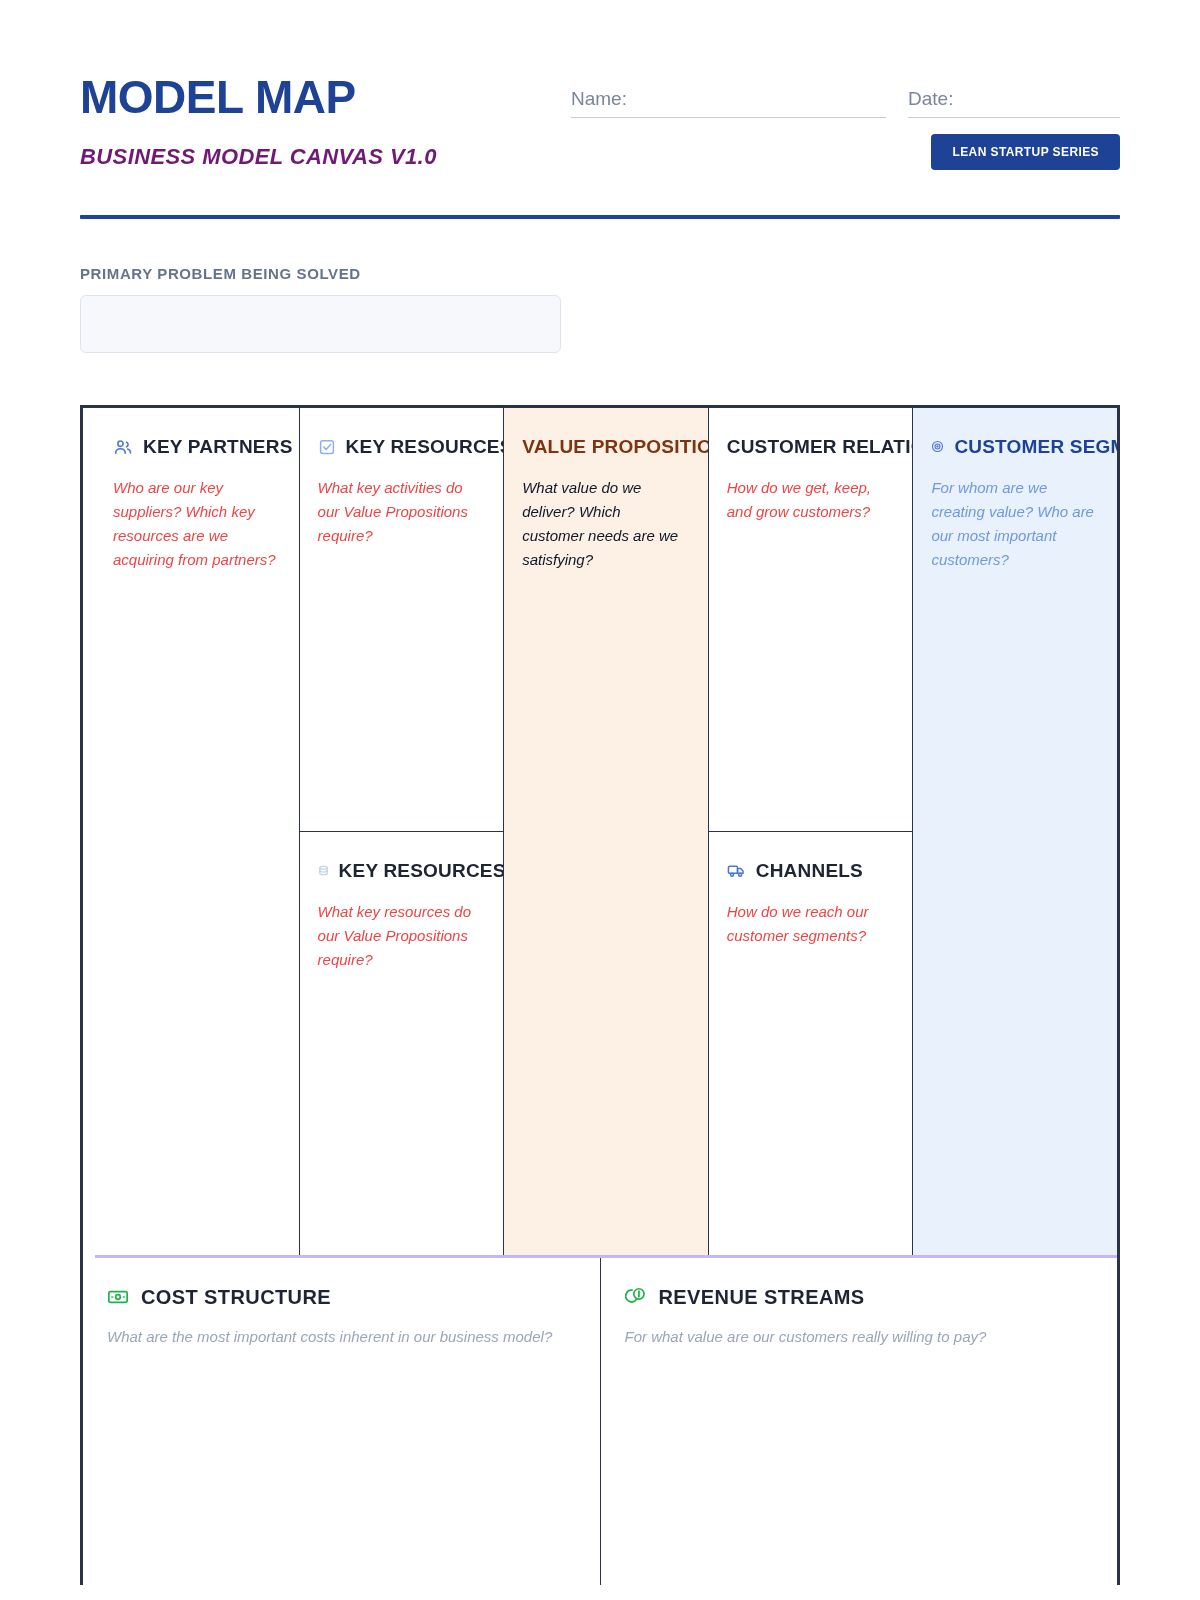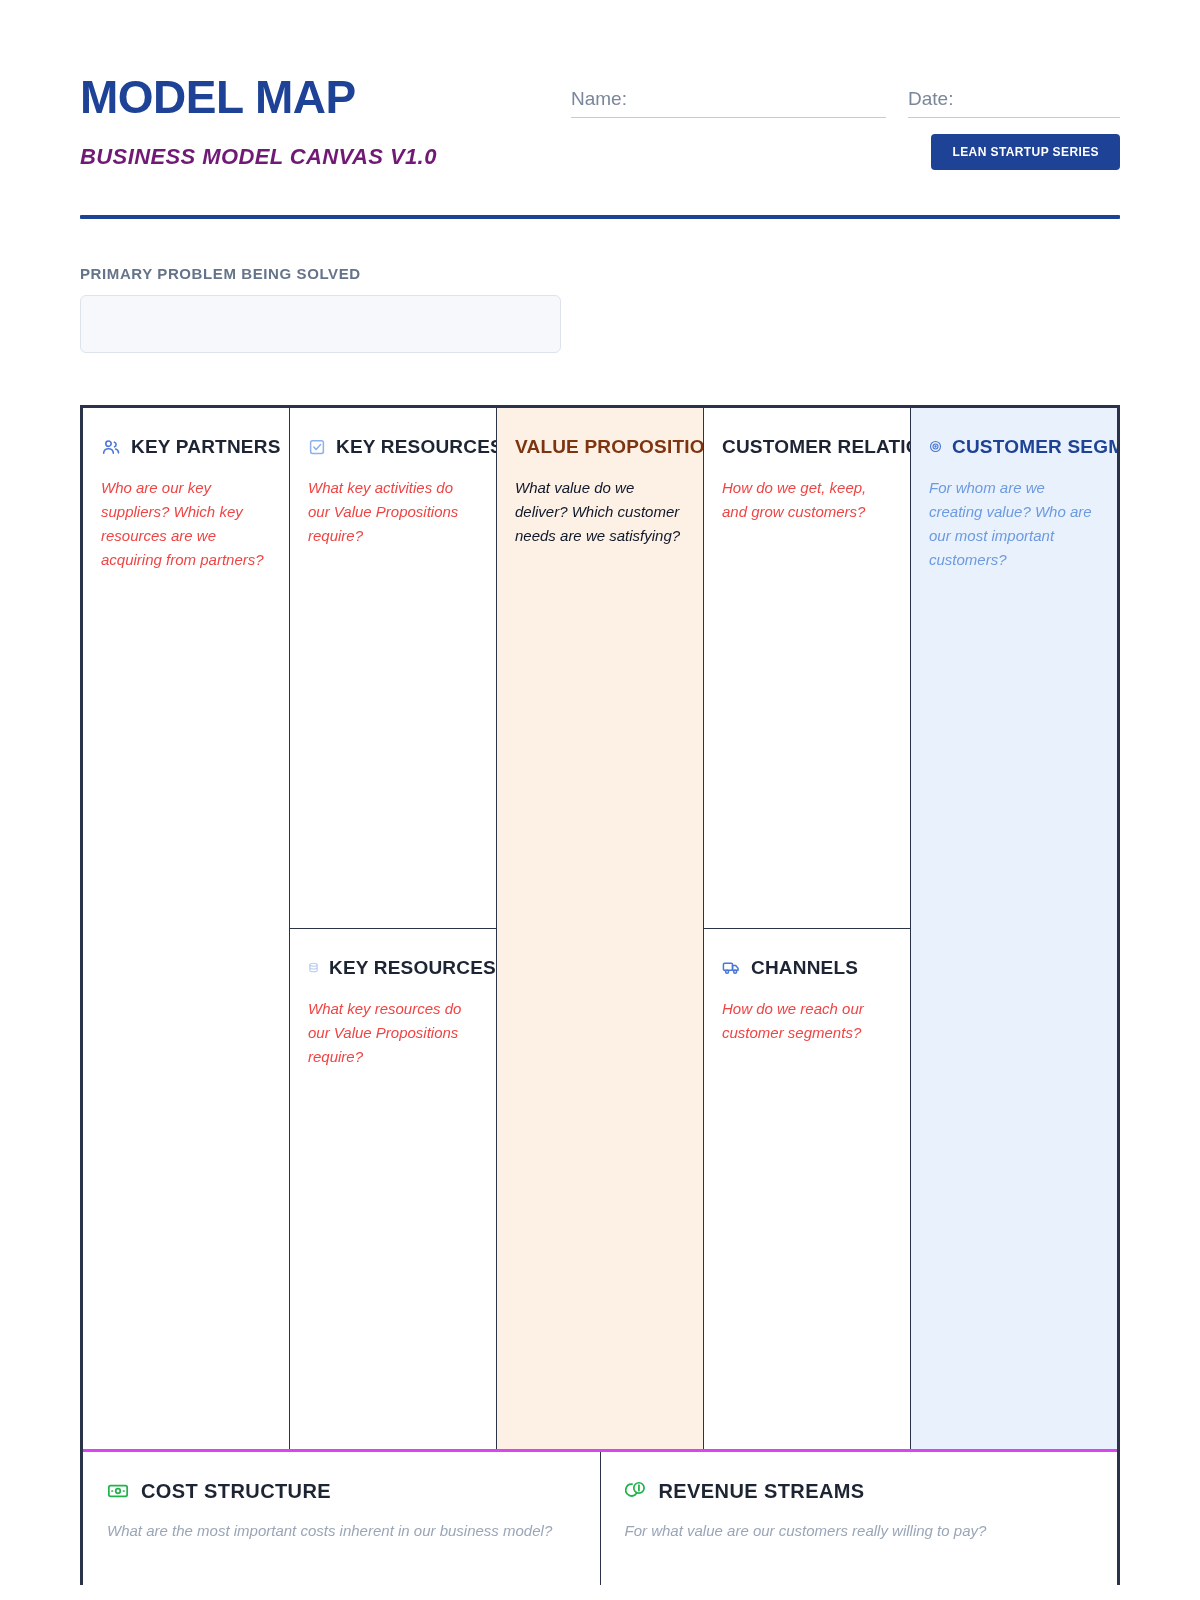--- a/index.html
+++ b/index.html
@@ -136,22 +136,23 @@
     margin-top: 52px;
     border: 3px solid #2a3347;
     border-bottom: none;
     display: flex;
     flex-direction: column;
     height: 1180px;
   }
 
   .canvas-top {
     display: flex;
-    height: 1044px;
-    border-bottom: 3px solid #d946ef;
+    height: 850px;
+    border-bottom: 3px solid #c4b5fd;
+    margin-left: 12px;
   }
 
   .col {
     flex: 1 1 0;
     border-right: 1px solid #2a3347;
     display: flex;
     flex-direction: column;
     min-width: 0;
   }
   .col:last-child { border-right: none; }

